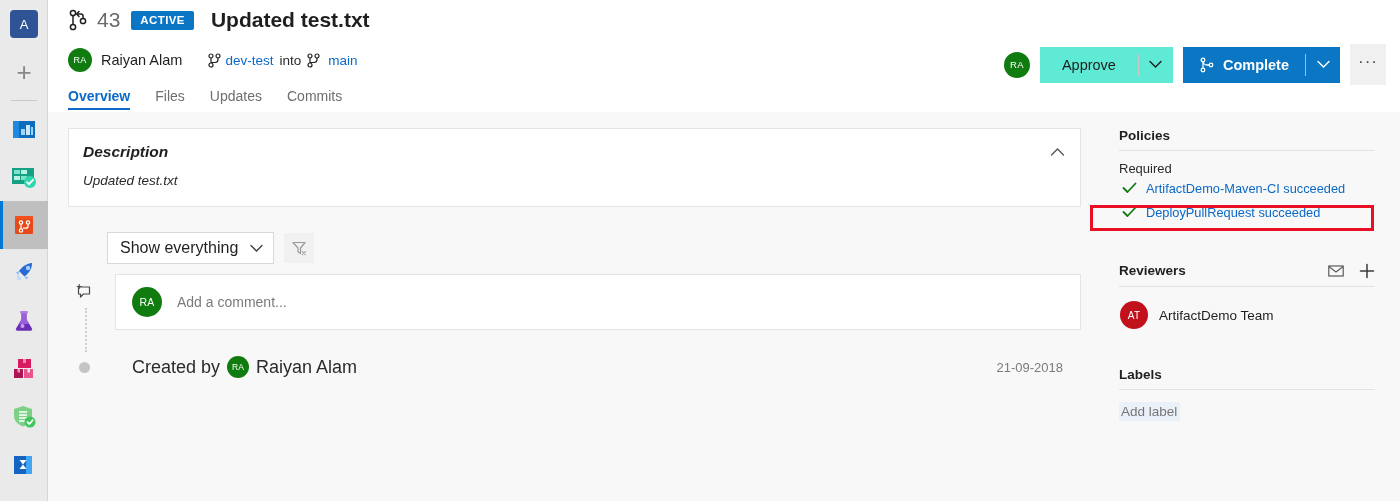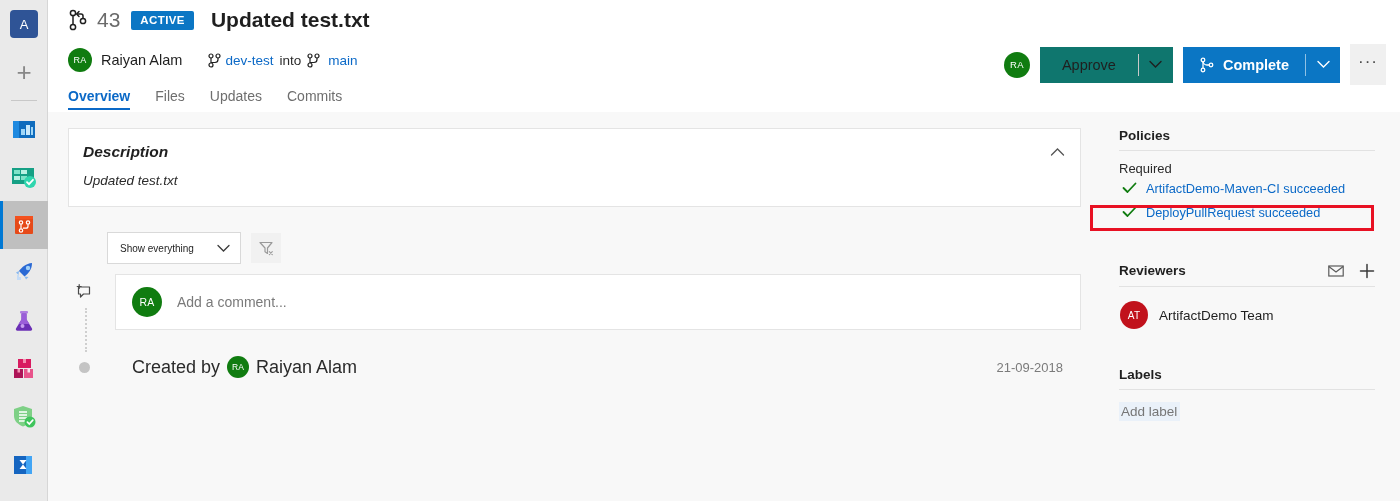--- a/index.html
+++ b/index.html
@@ -188,21 +188,21 @@
     right: 14px;
     top: 44px;
     display: flex;
     align-items: center;
     gap: 10px;
   }
   .btn-split {
     display: flex;
     align-items: stretch;
     height: 36px;
-    background: #0f766e;
+    background: #5eead4;
     color: #1f1f1f;
   }
   .btn-split .lbl {
     display: flex; align-items: center;
     padding: 0 22px;
     font-size: 14.5px;
   }
   .btn-split .divider { width: 1px; background: #c9c9c9; margin: 7px 0; }
   .btn-split .caret {
     display: flex; align-items: center; justify-content: center;
@@ -282,21 +282,21 @@
   }
   .select-box {
     height: 32px;
     min-width: 134px;
     background: #ffffff;
     border: 1px solid #d9d9d9;
     display: flex;
     align-items: center;
     justify-content: space-between;
     padding: 0 10px 0 12px;
-    font-size: 10px;
+    font-size: 16px;
     color: #1f1f1f;
     box-sizing: border-box;
     gap: 12px;
   }
   .filter-btn {
     width: 30px; height: 30px;
     background: #f1f1f1;
     display:flex; align-items:center; justify-content:center;
   }
   .funnel-svg { width: 17px; height: 17px; display:block; }

